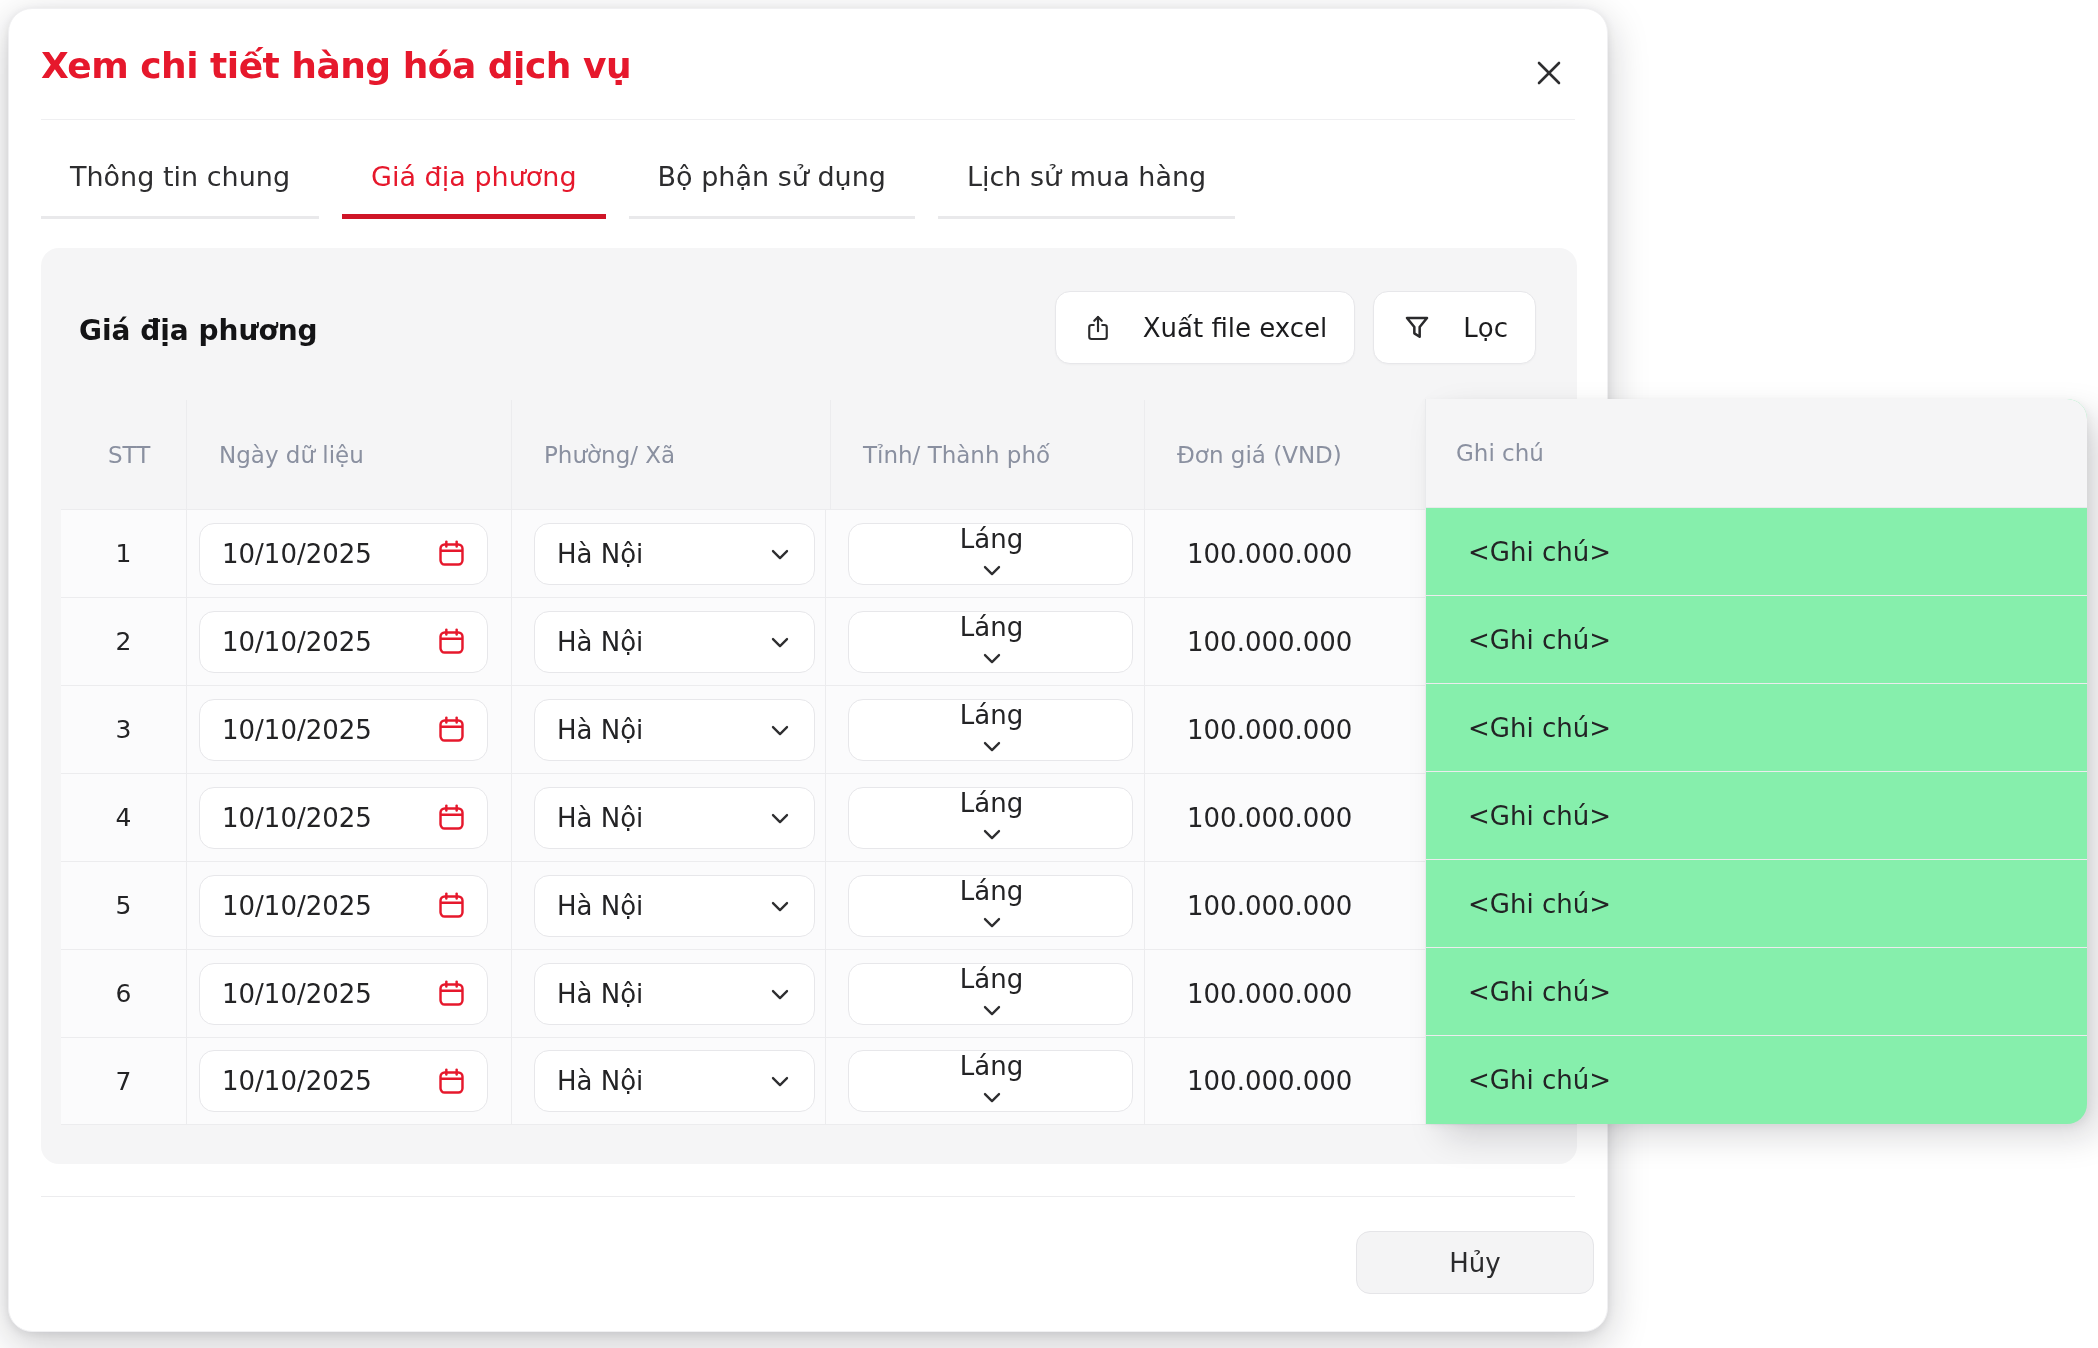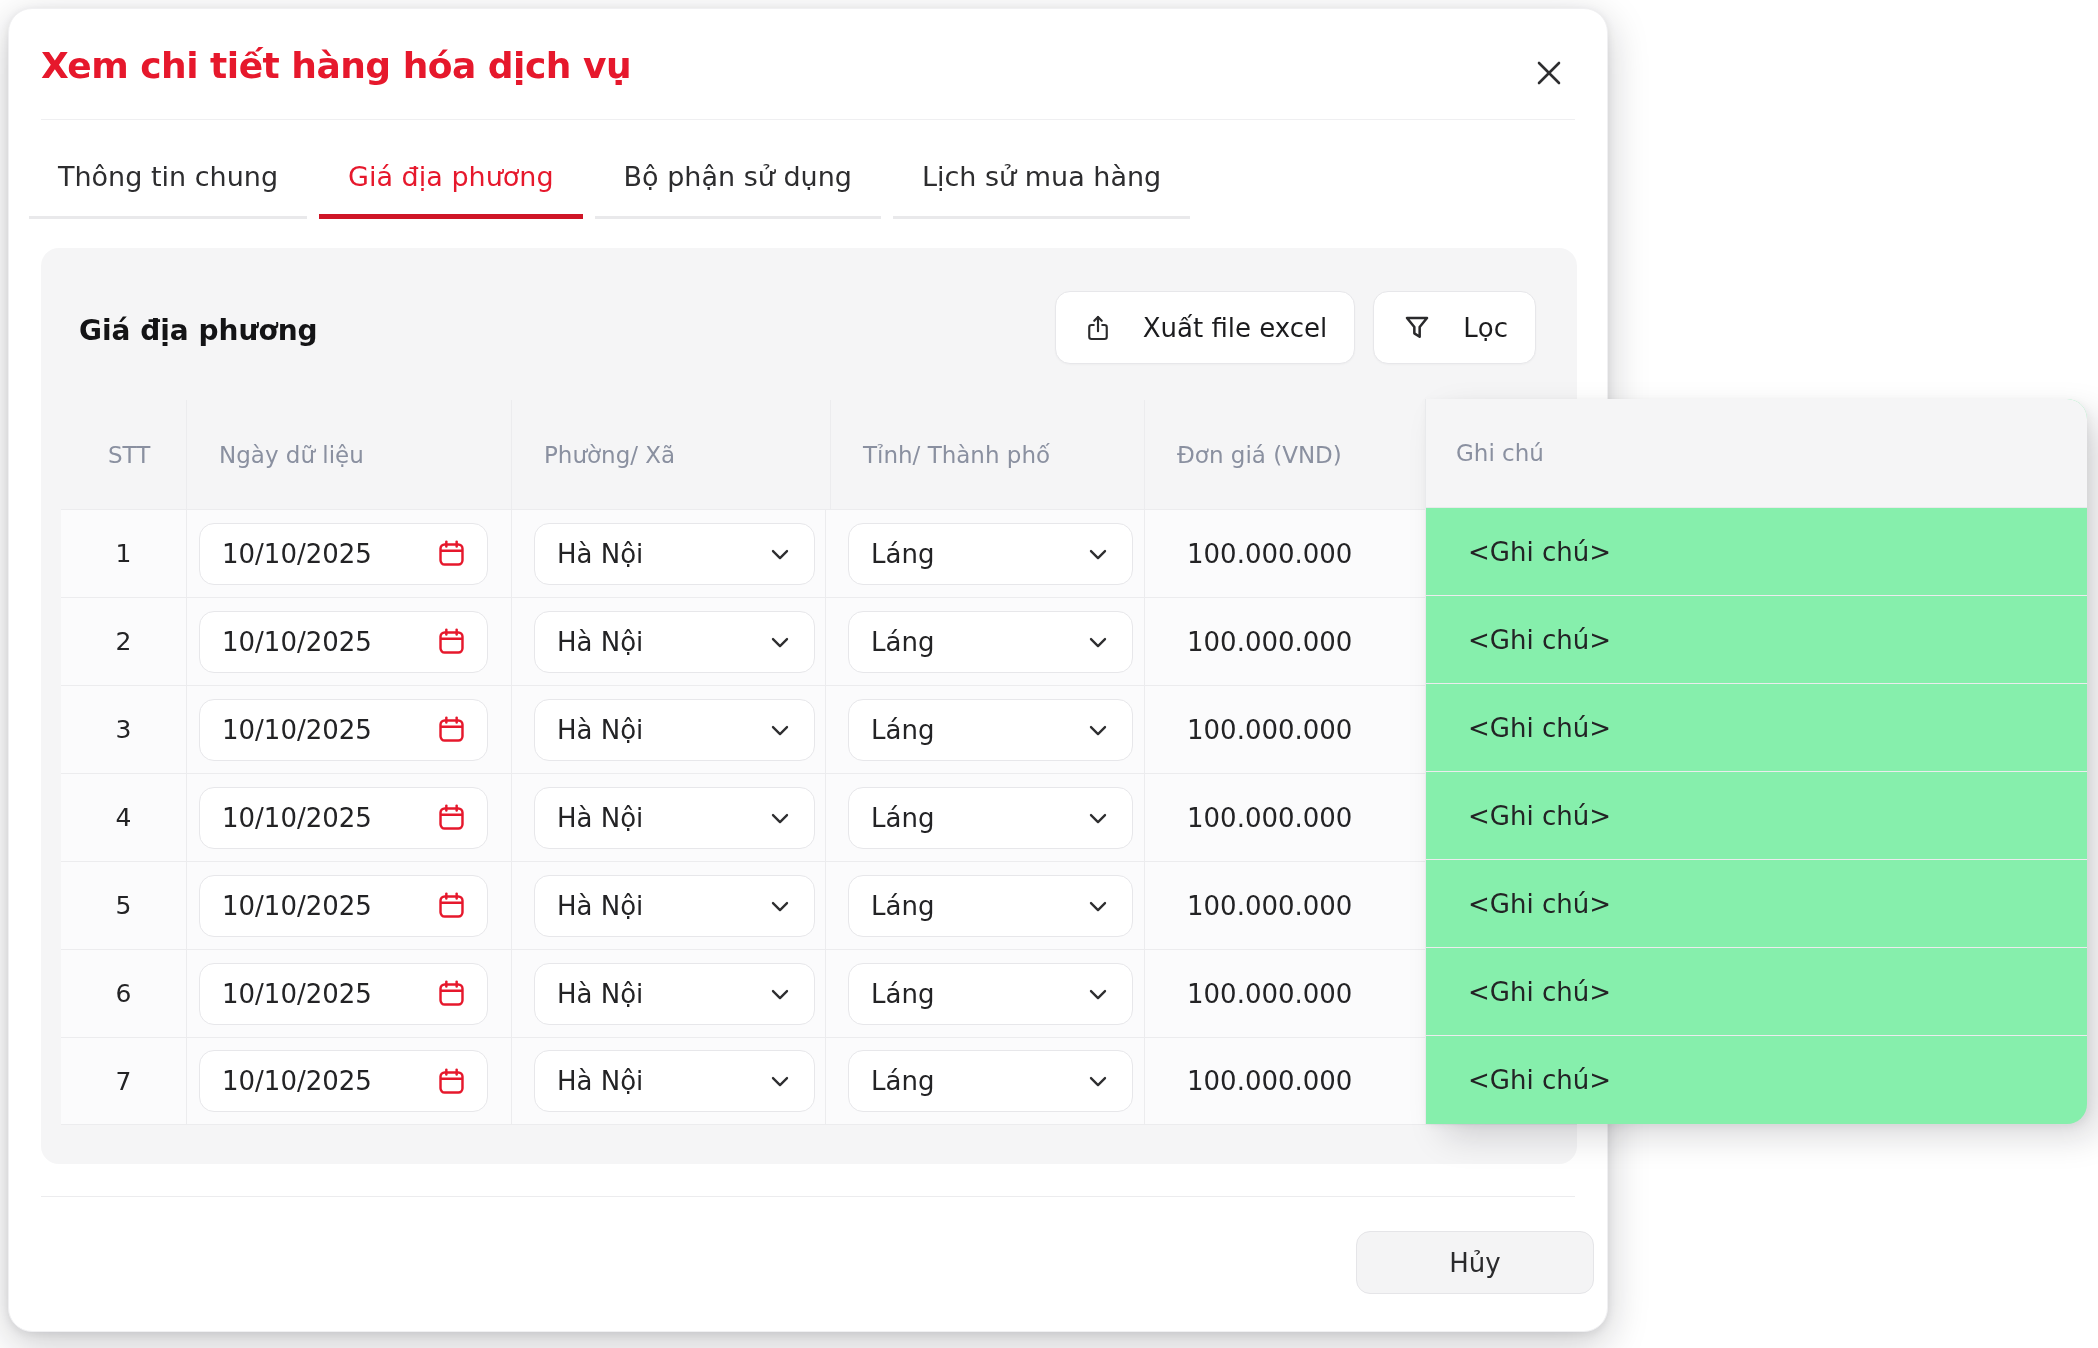--- a/index.html
+++ b/index.html
@@ -32,22 +32,22 @@
     display: flex; align-items: center; justify-content: center;
     background: transparent; border: none; cursor: pointer;
   }
   .title-divider {
     position: absolute; left: 32px; right: 32px; top: 110px;
     height: 1px; background: #efeff1;
   }
 
   
   .tabs {
-    position: absolute; left: 20px; top: 111px;
-    display: flex; gap: 12px;
+    position: absolute; left: 32px; top: 111px;
+    display: flex; gap: 23px;
   }
   .tab {
     padding: 41px 29px 24px 29px;
     font-size: 27px; color: #2d2d2f;
     border-bottom: 3px solid #e9e9eb;
     cursor: pointer; white-space: nowrap;
   }
   .tab.active {
     color: #e6182c;
     border-bottom: 5px solid #cf1527;
@@ -113,21 +113,21 @@
     background: #ffffff;
     border: 1px solid #e7e7ea;
     border-radius: 15px;
     display: flex; align-items: center; justify-content: space-between;
     padding: 0 20px 0 22px;
     font-size: 26px; color: #232325;
     cursor: pointer;
   }
   .field-date { margin-left: 12px; width: 289px; }
   .field-prov { margin-left: 22px; width: 281px; }
-  .field-ward { margin-left: 22px; width: 285px; }
+  .field-ward { margin-left: 22px; width: 285px; flex-direction: column; }
   .price-text { padding-left: 42px; font-size: 26px; color: #232325; }
 
   
   .footer-divider {
     position: absolute; left: 32px; right: 32px; top: 1187px;
     height: 1px; background: #ececee;
   }
   .cancel-btn {
     position: absolute; left: 1327px; top: 1222px;
     width: 238px; height: 63px;

